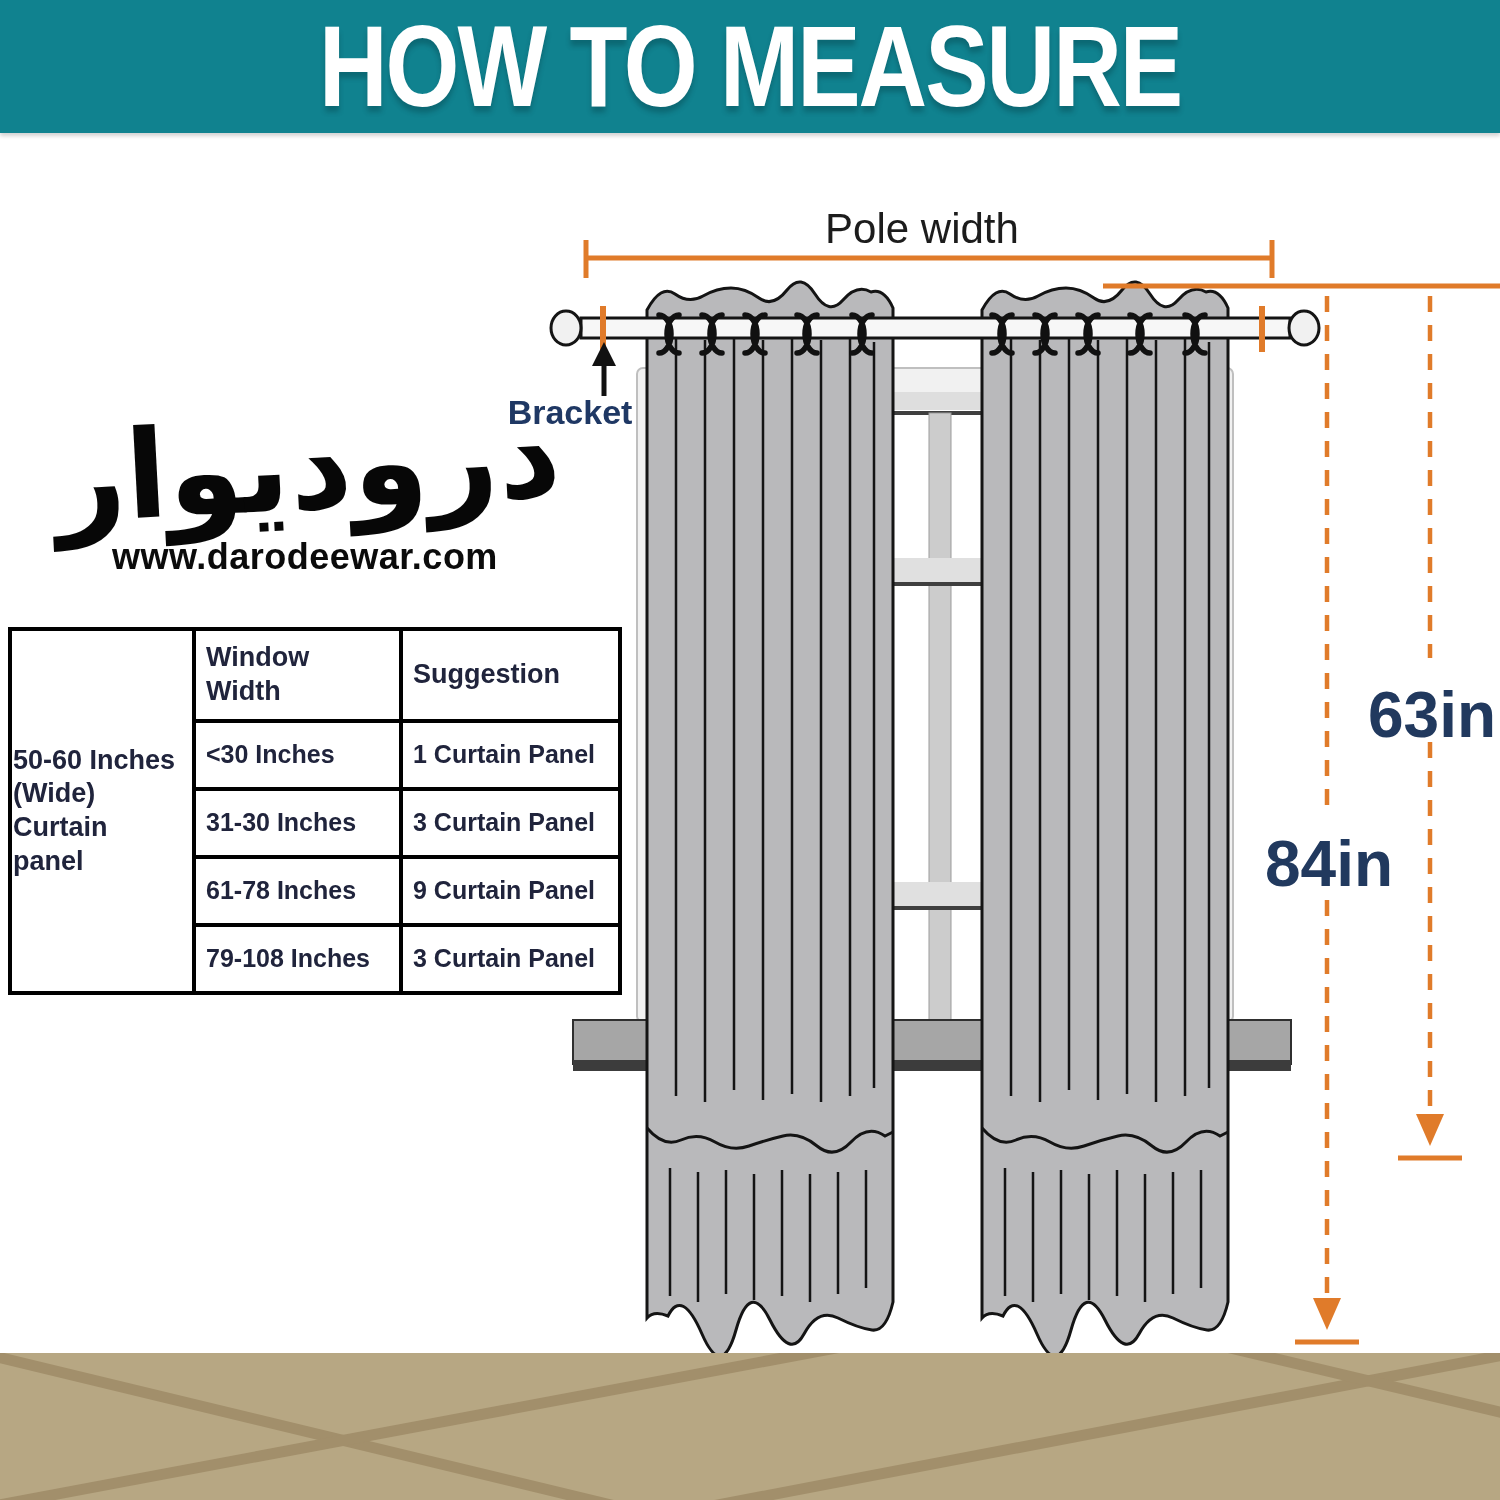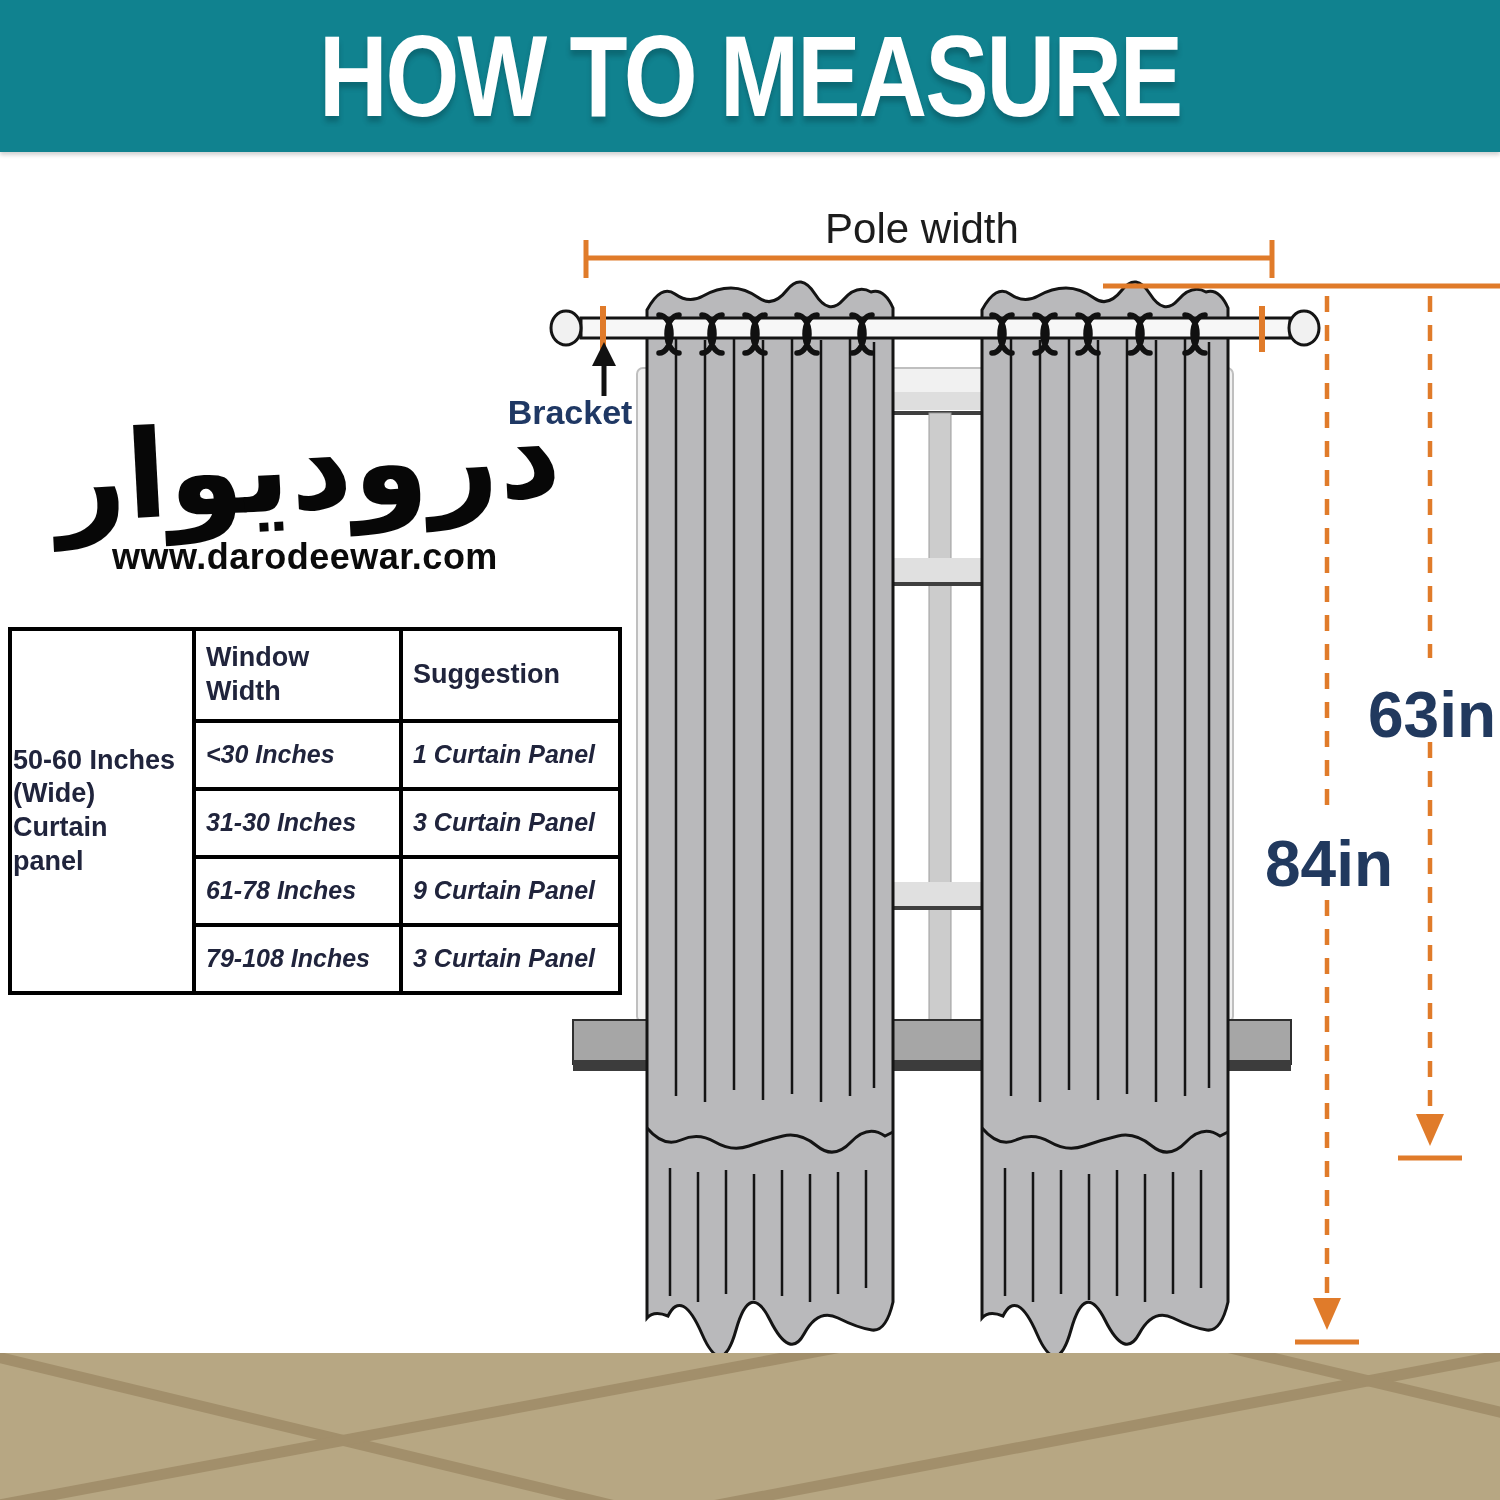--- a/index.html
+++ b/index.html
@@ -2,21 +2,21 @@
 <html><head>
 <meta charset="utf-8">
 <style>
   html,body{margin:0;padding:0;background:#ffffff;}
   .page{
     position:relative;width:1500px;height:1500px;overflow:hidden;
     background:#ffffff;font-family:"Liberation Sans",sans-serif;
   }
   
   .header{
-    position:absolute;left:0;top:0;width:1500px;height:152px;
+    position:absolute;left:0;top:0;width:1500px;height:133px;
     background:#10828F;display:flex;align-items:center;justify-content:center;
     box-shadow:0 3px 4px rgba(0,0,0,.18);
   }
   .header .title{
     color:#ffffff;font-weight:bold;font-size:95px;letter-spacing:-2px;
     transform:scaleY(1.22);transform-origin:center;
     text-shadow:0 5px 5px rgba(0,40,48,.28);white-space:nowrap;
   }
   
   .logo{position:absolute;left:55px;top:392px;width:500px;height:196px;text-align:center;}
@@ -33,21 +33,21 @@
     border-collapse:collapse;table-layout:fixed;background:#ffffff;
   }
   table.sizes td{
     border:4px solid #000000;color:#20243C;font-weight:bold;
     vertical-align:middle;white-space:pre-line;line-height:1.25;
   }
   td.panelcell{width:178px;text-align:left;font-size:27px;}
   td.colhead{font-size:27px;padding-left:10px;}
   td.datacell{font-size:25px;padding-left:10px;}
   col.c2{width:207px;} col.c3{width:219px;}
-  tr.headrow{height:92px;} tr.datarow{height:68px;font-style:italic;}
+  tr.headrow{height:92px;} tr.datarow{height:68px;}
   
   svg.diagram{position:absolute;left:0;top:0;width:1500px;height:1500px;}
   svg.diagram text{font-family:"Liberation Sans",sans-serif;}
   .lbl-navy{fill:#21395E;font-weight:bold;}
 </style>
 </head>
 <body>
 
 <div class="page">
 

